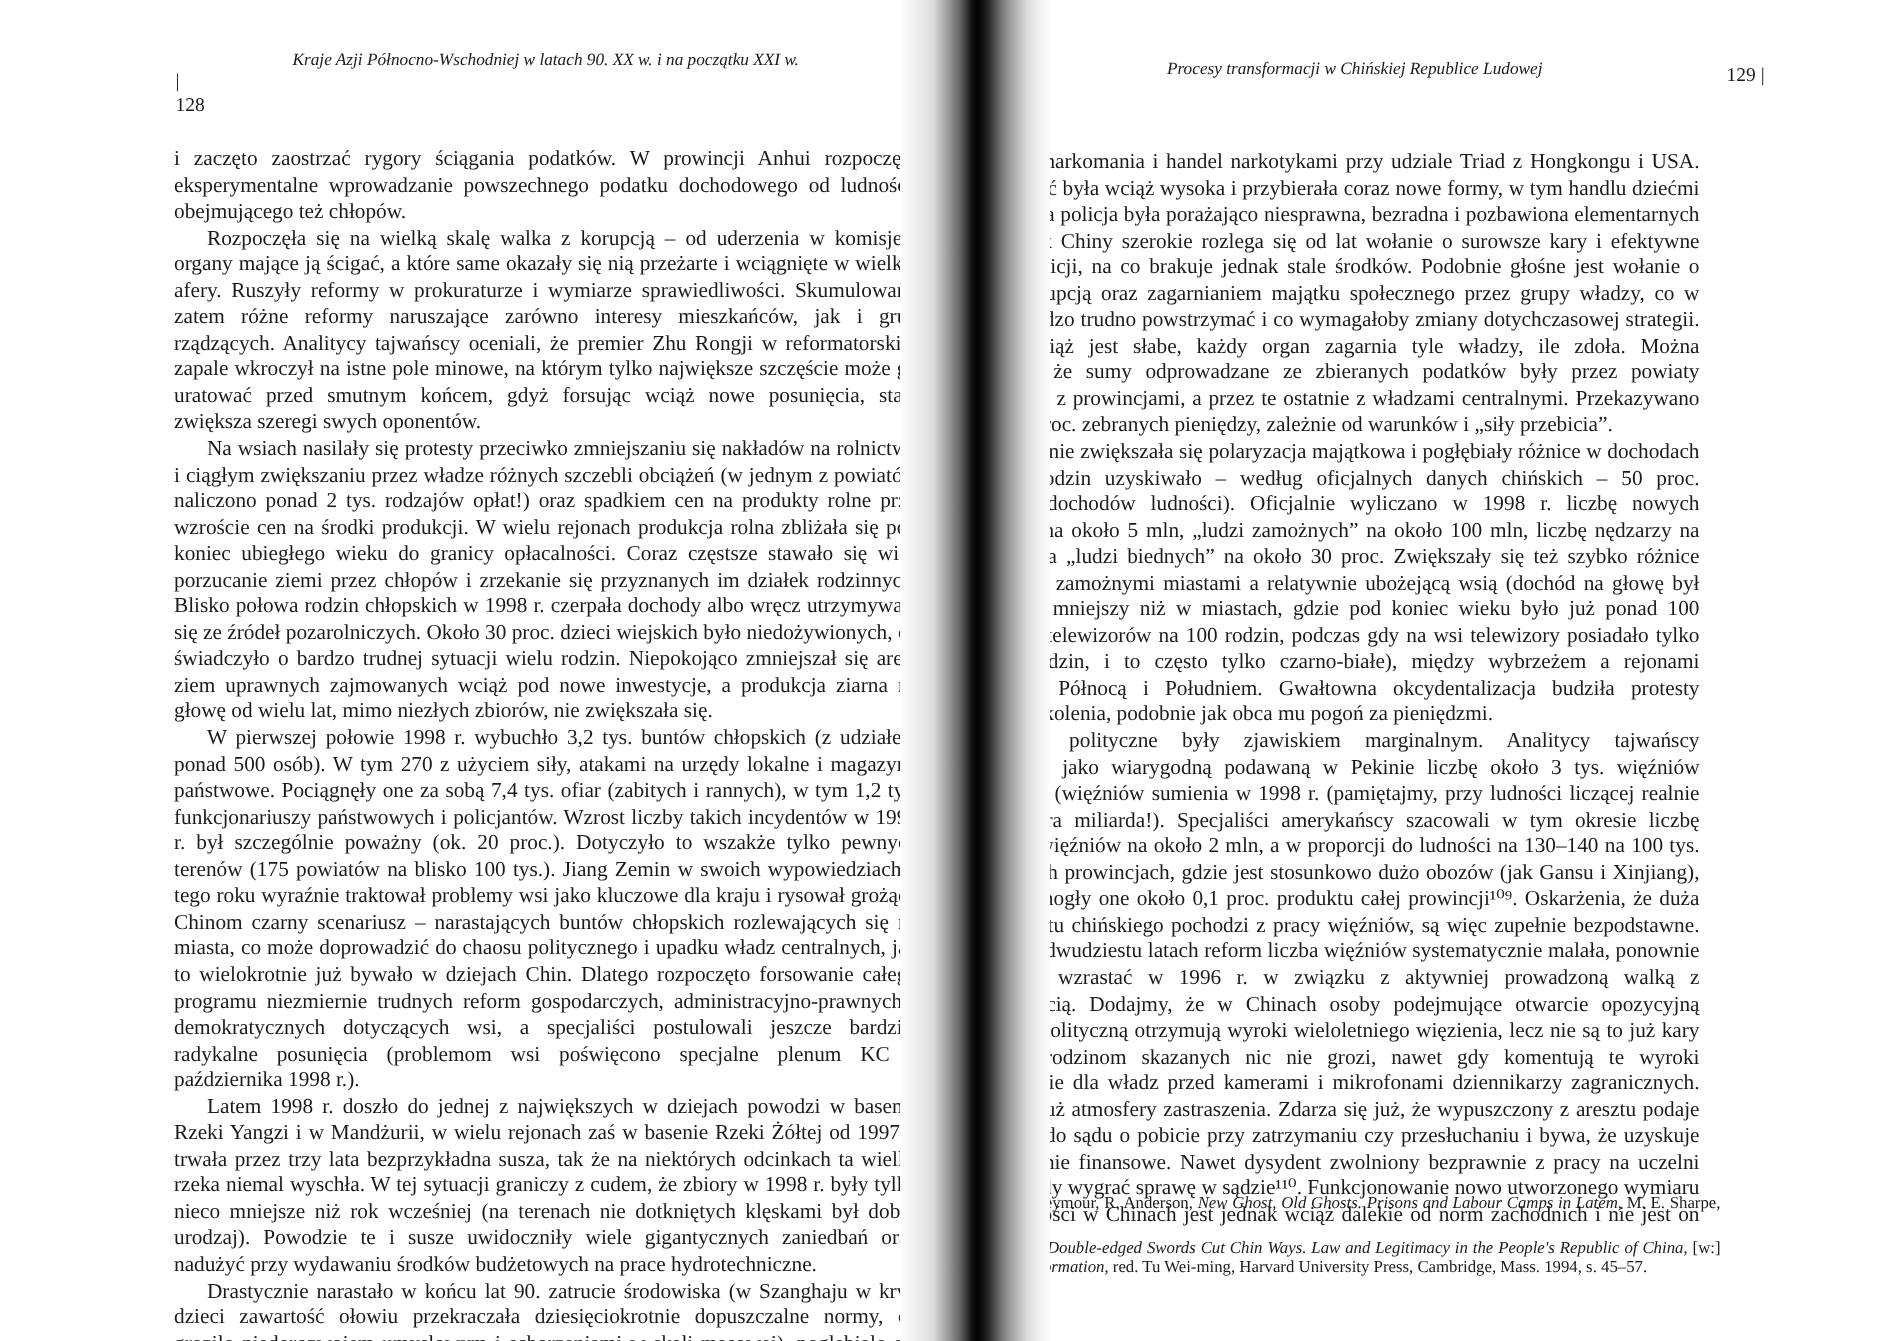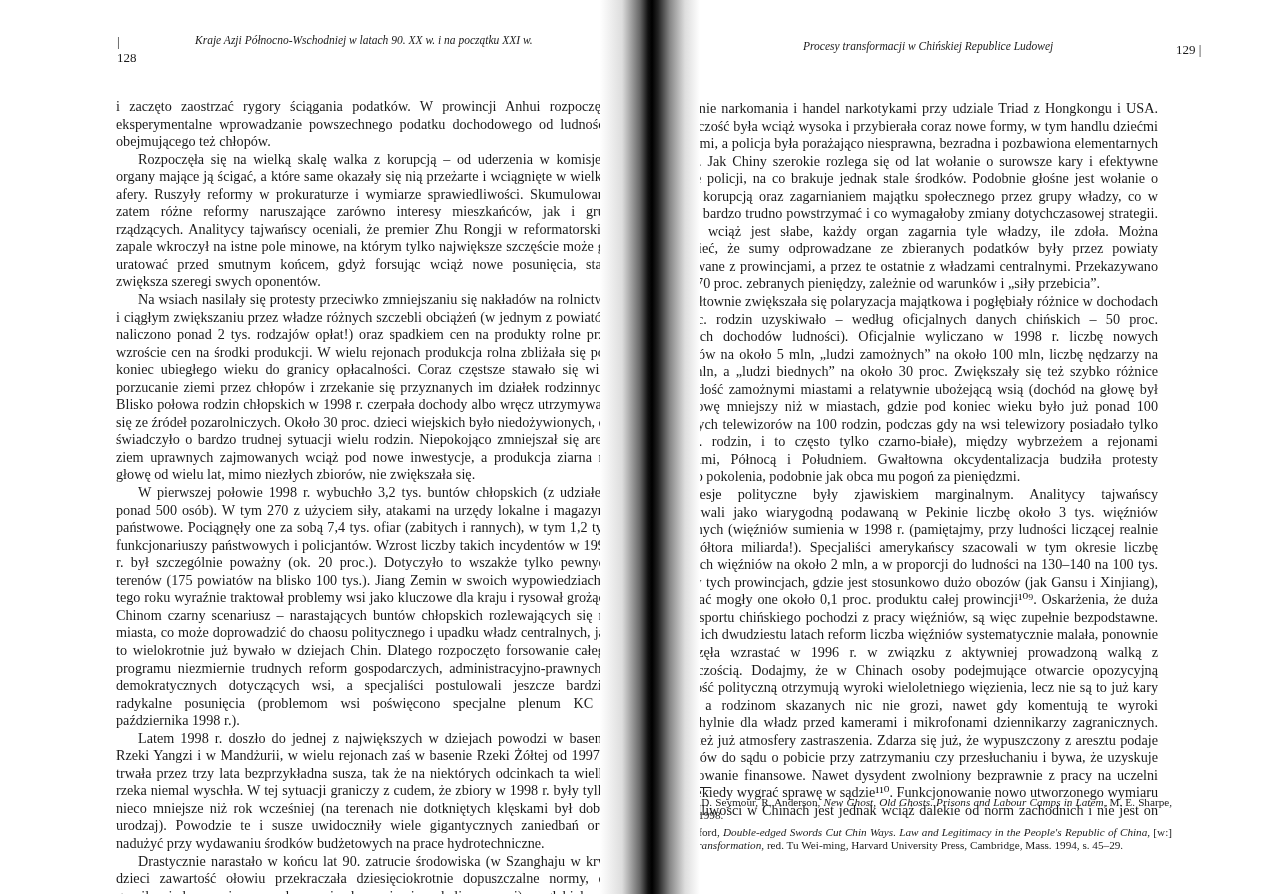--- a/index.html
+++ b/index.html
@@ -1,26 +1,26 @@
 <!DOCTYPE html>
 <html><head>
 <meta charset="utf-8">
 <style>
   html, body { margin:0; padding:0; }
   body { width:1262px; height:894px; background:#fff; position:relative; overflow:hidden;
          font-family:"Liberation Serif","DejaVu Serif",serif; color:#1a1a1a; }
   .page { position:absolute; top:0; height:894px; }
   .left { left:0; width:640px; }
-  .right { left:628px; width:622px; }
+  .right { left:603px; width:622px; }
   .gutter { position:absolute; top:0; left:600px; width:100px; height:894px;
             background:linear-gradient(to right, #fff 0%, #ddd 22%, #666 40%, #111 48%, #000 52%, #222 58%, #888 70%, #ddd 85%, #fff 100%); }
   .head { position:absolute; top:34px; font-size:12px; }
   .head .pn { font-style:normal; font-size:13px; }
   .head .ti { font-style:italic; font-size:11.5px; }
-  .left .head .pn { left:117px; position:absolute; }
+  .left .head .pn { left:117px; position:absolute;margin-top:12px; }
   .left .head .ti { left:195px; position:absolute; white-space:nowrap; }
   .right .head .ti { position:absolute; left:175px; white-space:nowrap; top:6px; }
   .right .head .pn { position:absolute; left:548px; white-space:nowrap; top:8px;text-align:center; }
   .body { position:absolute; font-size:14.2px; line-height:17.55px; text-align:justify; }
   .left .body { left:116px; top:98px; width:496px; }
   .right .body { left:22px; top:100px; width:508px; }
   .body p { margin:0; text-indent:0; }
   .body p.ind { text-indent:22px; }
   .rule { position:absolute; left:22px; top:787px; width:60px; border-top:1px solid #222; }
   .fn { position:absolute; left:22px; width:522px; font-size:11.2px; line-height:13px; text-align:justify; }
@@ -54,17 +54,17 @@
   <div class="body">
     <p>gwałtownie narkomania i handel narkotykami przy udziale Triad z Hongkongu i USA. Przestępczość była wciąż wysoka i przybierała coraz nowe formy, w tym handlu dziećmi i kobietami, a policja była porażająco niesprawna, bezradna i pozbawiona elementarnych środków. Jak Chiny szerokie rozlega się od lat wołanie o surowsze kary i efektywne działanie policji, na co brakuje jednak stale środków. Podobnie głośne jest wołanie o walkę z korupcją oraz zagarnianiem majątku społecznego przez grupy władzy, co w praktyce bardzo trudno powstrzymać i co wymagałoby zmiany dotychczasowej strategii. Państwo wciąż jest słabe, każdy organ zagarnia tyle władzy, ile zdoła. Można wspomnieć, że sumy odprowadzane ze zbieranych podatków były przez powiaty negocjowane z prowincjami, a przez te ostatnie z władzami centralnymi. Przekazywano od 0 do 70 proc. zebranych pieniędzy, zależnie od warunków i „siły przebicia”.</p>
     <p class="ind">Gwałtownie zwiększała się polaryzacja majątkowa i pogłębiały różnice w dochodach (20 proc. rodzin uzyskiwało – według oficjalnych danych chińskich – 50 proc. wszystkich dochodów ludności). Oficjalnie wyliczano w 1998 r. liczbę nowych milionerów na około 5 mln, „ludzi zamożnych” na około 100 mln, liczbę nędzarzy na 60–80 mln, a „ludzi biednych” na około 30 proc. Zwiększały się też szybko różnice między dość zamożnymi miastami a relatywnie ubożejącą wsią (dochód na głowę był tam połowę mniejszy niż w miastach, gdzie pod koniec wieku było już ponad 100 kolorowych telewizorów na 100 rodzin, podczas gdy na wsi telewizory posiadało tylko 38 proc. rodzin, i to często tylko czarno-białe), między wybrzeżem a rejonami zachodnimi, Północą i Południem. Gwałtowna okcydentalizacja budziła protesty starszego pokolenia, podobnie jak obca mu pogoń za pieniędzmi.</p>
     <p class="ind">Represje polityczne były zjawiskiem marginalnym. Analitycy tajwańscy zakceptowali jako wiarygodną podawaną w Pekinie liczbę około 3 tys. więźniów politycznych (więźniów sumienia w 1998 r. (pamiętajmy, przy ludności liczącej realnie blisko półtora miliarda!). Specjaliści amerykańscy szacowali w tym okresie liczbę wszystkich więźniów na około 2 mln, a w proporcji do ludności na 130–140 na 100 tys. Nawet w tych prowincjach, gdzie jest stosunkowo dużo obozów (jak Gansu i Xinjiang), wytwarzać mogły one około 0,1 proc. produktu całej prowincji¹⁰⁹. Oskarżenia, że duża część eksportu chińskiego pochodzi z pracy więźniów, są więc zupełnie bezpodstawne. W ostatnich dwudziestu latach reform liczba więźniów systematycznie malała, ponownie zaś zaczęła wzrastać w 1996 r. w związku z aktywniej prowadzoną walką z przestępczością. Dodajmy, że w Chinach osoby podejmujące otwarcie opozycyjną działalność polityczną otrzymują wyroki wieloletniego więzienia, lecz nie są to już kary śmierci, a rodzinom skazanych nic nie grozi, nawet gdy komentują te wyroki nieprzychylnie dla władz przed kamerami i mikrofonami dziennikarzy zagranicznych. Nie ma też już atmosfery zastraszenia. Zdarza się już, że wypuszczony z aresztu podaje policjantów do sądu o pobicie przy zatrzymaniu czy przesłuchaniu i bywa, że uzyskuje odszkodowanie finansowe. Nawet dysydent zwolniony bezprawnie z pracy na uczelni może niekiedy wygrać sprawę w sądzie¹¹⁰. Funkcjonowanie nowo utworzonego wymiaru sprawiedliwości w Chinach jest jednak wciąż dalekie od norm zachodnich i nie jest on nie-</p>
   </div>
   <div class="rule"></div>
   <div class="fn fn1">
     <span>¹⁰⁹ Patrz: J.D. Seymour, R. Anderson, </span><span class="it">New Ghost, Old Ghosts. Prisons and Labour Camps in Latem</span><span>, M. E. Sharpe, New York 1998.</span>
   </div>
   <div class="fn fn2">
-    <span>¹¹⁰ W.P. Alford, </span><span class="it">Double-edged Swords Cut Chin Ways. Law and Legitimacy in the People's Republic of China</span><span>, [w:] </span><span class="it">China in Transformation</span><span>, red. Tu Wei-ming, Harvard University Press, Cambridge, Mass. 1994, s. 45–29.</span>
+    <span>¹¹⁰ W.P. Alford, </span><span class="it">Double-edged Swords Cut Chin Ways. Law and Legitimacy in the People's Republic of China</span><span>, [w:] </span><span class="it">China in Transformation</span><span>, red. Tu Wei-ming, Harvard University Press, Cambridge, Mass. 1994, s. 45–57.</span>
   </div>
 </div>
 
 <div class="gutter"></div>
 
 </body></html>

